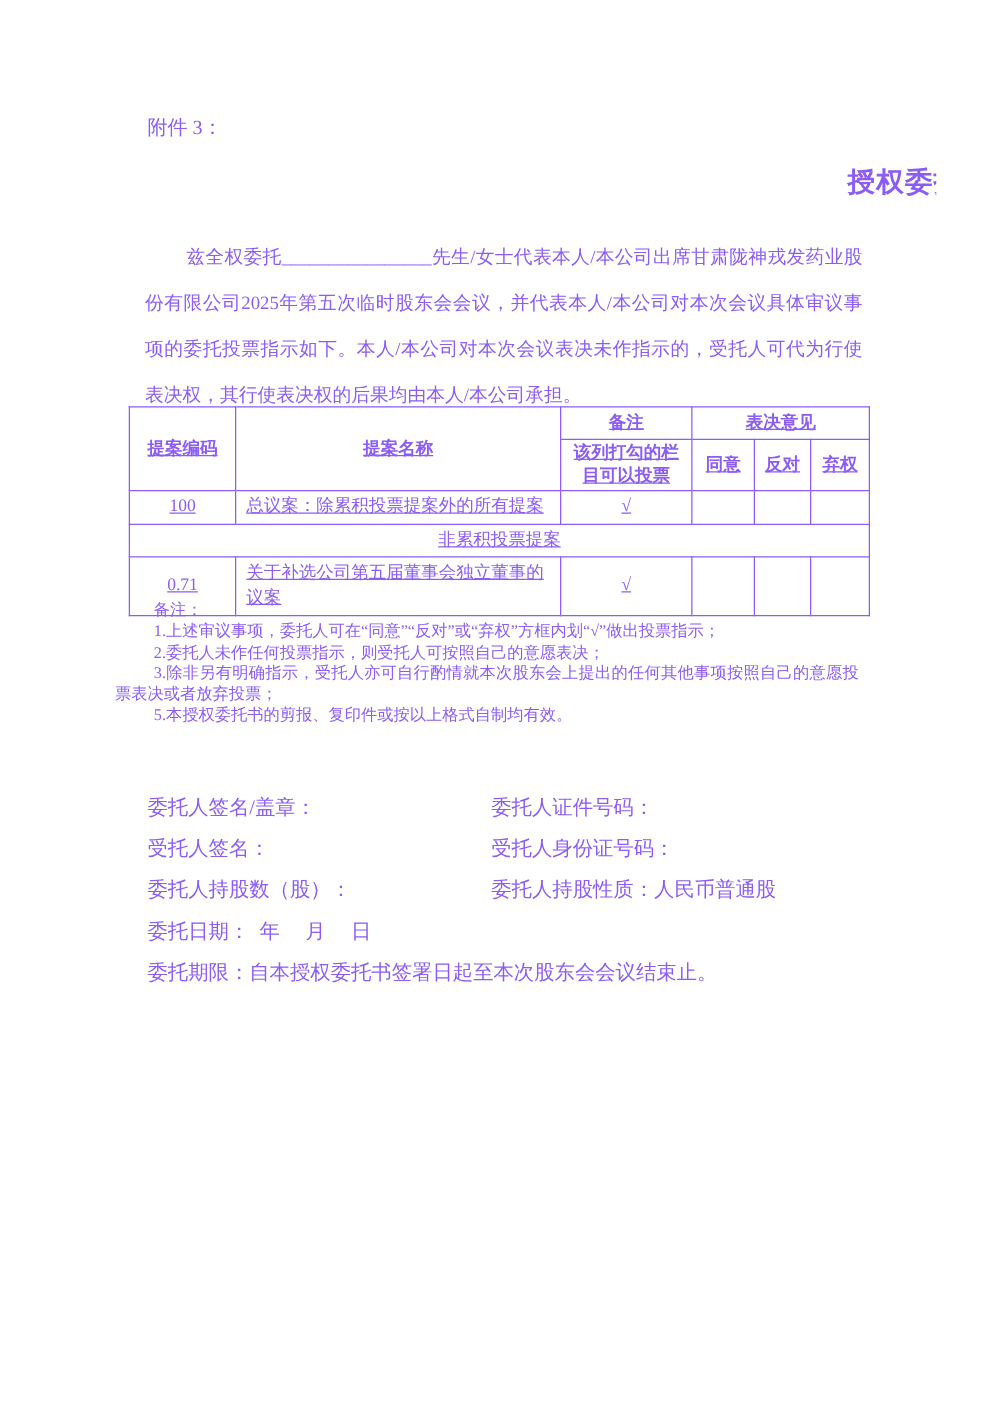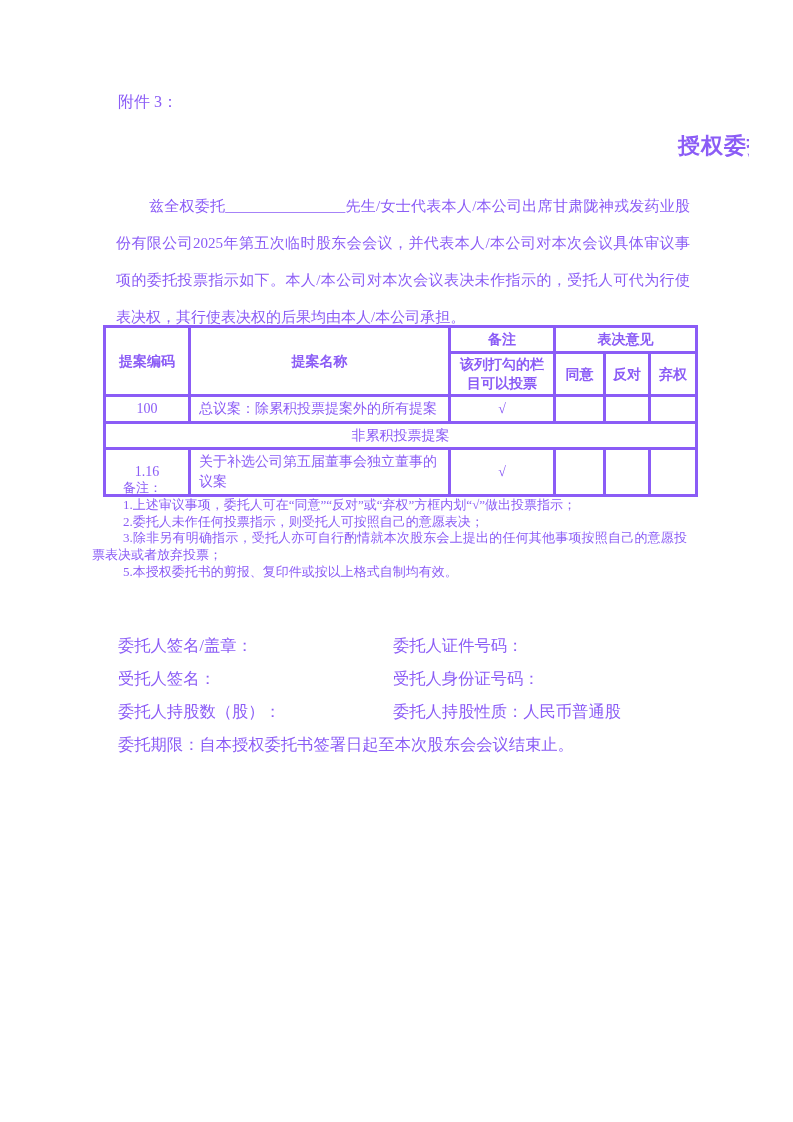--- a/index.html
+++ b/index.html
@@ -40,25 +40,26 @@
   }
   .vote-table {
     position: absolute;
     left: 103px; top: 325px;
     width: 592px;
     border-collapse: collapse;
     table-layout: fixed;
     font-size: 14px;
   }
   .vote-table th, .vote-table td {
-    border: 3px solid #8b5cf6;
+    border: 1px solid #8b5cf6;
     padding: 1px 4px;
     text-align: center;
     vertical-align: middle;
     overflow: hidden;
+    text-decoration: underline;
   }
   .vote-table { border: 1.5px solid #000000; }
   .vote-table th { font-weight: bold; line-height: 19px; }
   .vote-table td { font-weight: normal; line-height: 20px; }
   .vote-table .row-header-top { height: 26px; }
   .vote-table .row-header-sub { height: 40px; }
   .vote-table .row-general { height: 27px; }
   .vote-table .row-section { height: 26px; }
   .vote-table .row-proposal { height: 47px; }
   .vote-table td.cell-name { text-align: left; padding: 1px 8px; }
@@ -131,21 +132,21 @@
         <td class="cell-name">总议案：除累积投票提案外的所有提案</td>
         <td>√</td>
         <td></td>
         <td></td>
         <td></td>
       </tr>
       <tr class="row-section">
         <td colspan="6">非累积投票提案</td>
       </tr>
       <tr class="row-proposal">
-        <td>1.16</td>
+        <td>0.71</td>
         <td class="cell-name">关于补选公司第五届董事会独立董事的议案</td>
         <td>√</td>
         <td></td>
         <td></td>
         <td></td>
       </tr>
     </tbody>
   </table>
 
   <div class="notes-block">
@@ -162,16 +163,17 @@
       <span class="sig-right">委托人证件号码：</span>
     </div>
     <div class="sig-row">
       <span class="sig-left">受托人签名：</span>
       <span class="sig-right">受托人身份证号码：</span>
     </div>
     <div class="sig-row">
       <span class="sig-left">委托人持股数（股）：</span>
       <span class="sig-right">委托人持股性质：人民币普通股</span>
     </div>
+    <div class="date-row">委托日期：  年     月     日</div>
     <div class="term-row">委托期限：自本授权委托书签署日起至本次股东会会议结束止。</div>
   </div>
 
 </div>
 
 </body></html>

